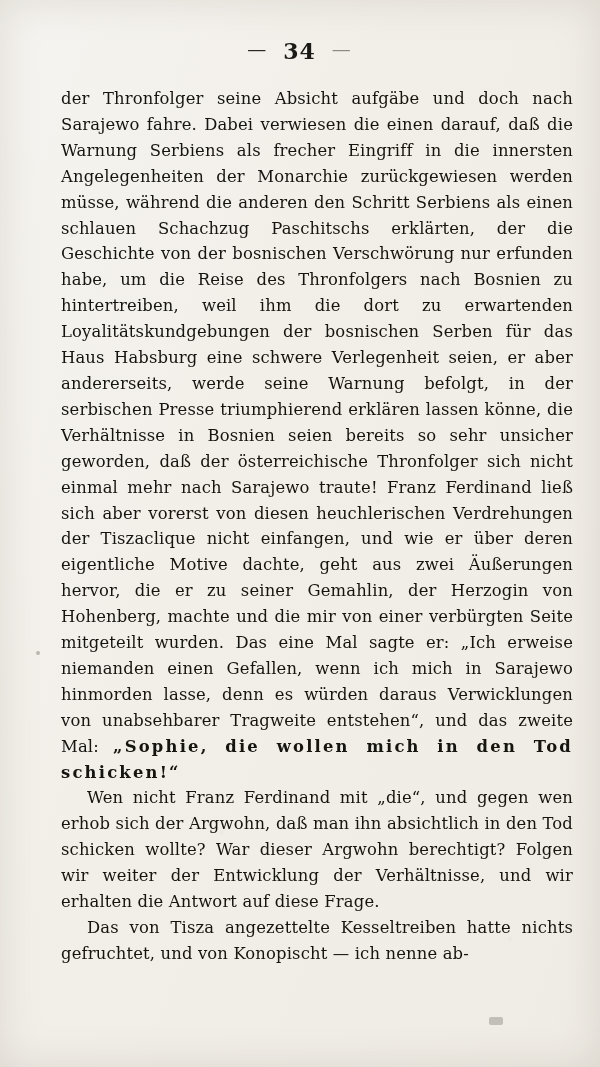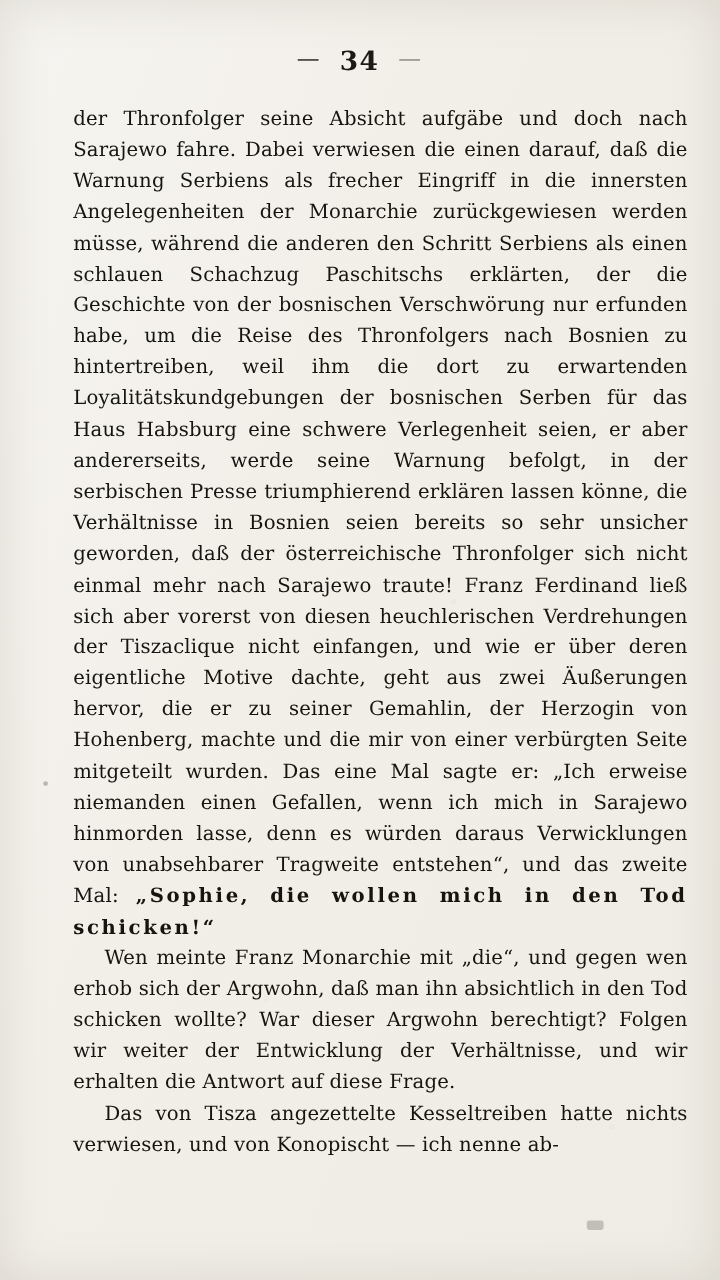--- a/index.html
+++ b/index.html
@@ -96,20 +96,20 @@
 <div class="page">
 
   <div class="grain"></div>
 
   <div class="header">
     <span class="dash left">—</span><span class="folio">34</span><span class="dash right">—</span>
   </div>
 
   <div class="body-text">
     <p><span>der Thronfolger seine Absicht aufgäbe und doch nach Sarajewo fahre. Dabei verwiesen die einen darauf, daß die Warnung Serbiens als frecher Eingriff in die innersten Angelegenheiten der Monarchie zurückgewiesen werden müsse, während die anderen den Schritt Serbiens als einen schlauen Schachzug Paschitschs erklärten, der die Geschichte von der bosnischen Verschwörung nur erfunden habe, um die Reise des Thronfolgers nach Bosnien zu hintertreiben, weil ihm die dort zu erwartenden Loyalitätskundgebungen der bosnischen Serben für das Haus Habsburg eine schwere Verlegenheit seien, er aber andererseits, werde seine Warnung befolgt, in der serbischen Presse triumphierend erklären lassen könne, die Verhältnisse in Bosnien seien bereits so sehr unsicher geworden, daß der österreichische Thronfolger sich nicht einmal mehr nach Sarajewo traute! Franz Ferdinand ließ sich aber vorerst von diesen heuchlerischen Verdrehungen der Tiszaclique nicht einfangen, und wie er über deren eigentliche Motive dachte, geht aus zwei Äußerungen hervor, die er zu seiner Gemahlin, der Herzogin von Hohenberg, machte und die mir von einer verbürgten Seite mitgeteilt wurden. Das eine Mal sagte er: „Ich erweise niemanden einen Gefallen, wenn ich mich in Sarajewo hinmorden lasse, denn es würden daraus Verwicklungen von unabsehbarer Tragweite entstehen“, und das zweite Mal: </span><span class="sp">„Sophie, die wollen mich in den Tod schicken!“</span></p>
-    <p class="indent">Wen meinte Franz Monarchie mit „die“, und gegen wen erhob sich der Argwohn, daß man ihn absichtlich in den Tod schicken wollte? War dieser Argwohn berechtigt? Folgen wir weiter der Entwicklung der Verhältnisse, und wir erhalten die Antwort auf diese Frage.</p>
-    <p class="indent">Das von Tisza angezettelte Kesseltreiben hatte nichts verwiesen, und von Konopischt — ich nenne ab-</p>
+    <p class="indent">Wen nicht Franz Ferdinand mit „die“, und gegen wen erhob sich der Argwohn, daß man ihn absichtlich in den Tod schicken wollte? War dieser Argwohn berechtigt? Folgen wir weiter der Entwicklung der Verhältnisse, und wir erhalten die Antwort auf diese Frage.</p>
+    <p class="indent">Das von Tisza angezettelte Kesseltreiben hatte nichts gefruchtet, und von Konopischt — ich nenne ab-</p>
   </div>
 
   <div class="smudge a"></div>
   <div class="smudge b"></div>
   <div class="edge-shadow"></div>
 </div>
 
 </body></html>

